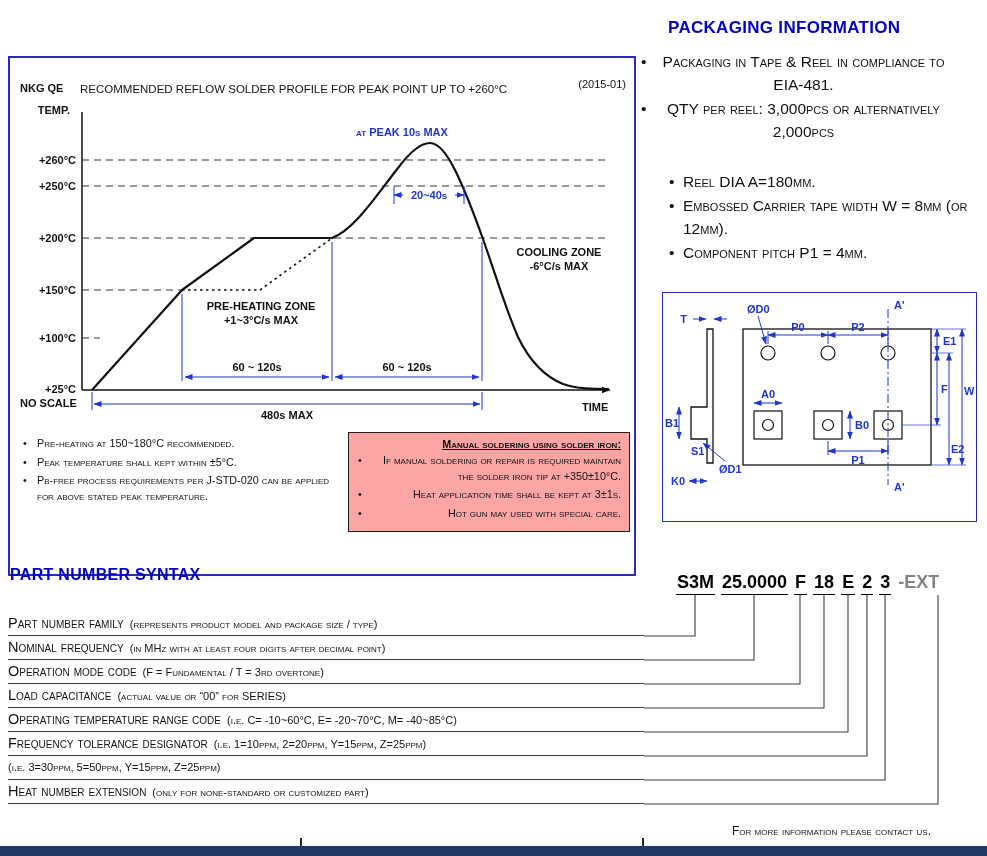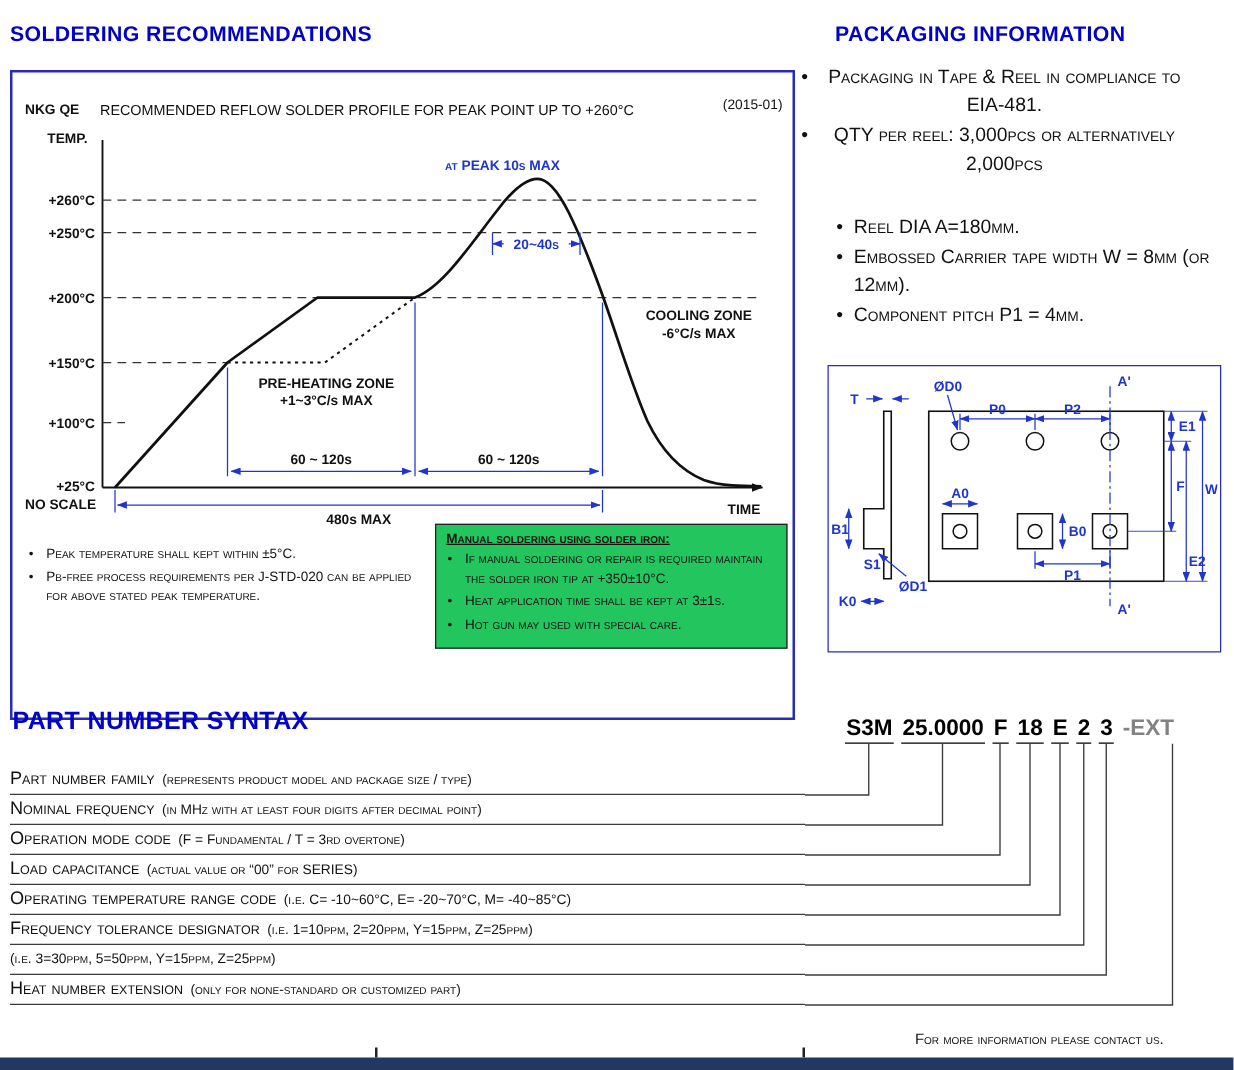--- a/index.html
+++ b/index.html
@@ -5,35 +5,35 @@
   * { box-sizing: border-box; }
   html,body { margin:0; padding:0; background:#fff; }
   .page {
     position:relative; width:987px; height:856px; background:#fff;
     font-family:"Liberation Sans", sans-serif; color:#111; overflow:hidden;
   }
   .sc { font-variant: small-caps; }
   .heading { position:absolute; margin:0; font-weight:bold; color:#0202c4; letter-spacing:.3px; font-size:17px; }
   #h-solder { left:8px; top:18px; }
   #h-pack   { left:668px; top:18px; }
-  #h-pns    { left:10px; top:566px; font-size:20px; }
+  #h-pns    { left:10px; top:566px; font-size:16px; }
 
   
   .chart-box { position:absolute; left:8px; top:56px; width:628px; height:520px; border:2px solid #2a2ab8; background:#fff; }
   .chart-hdr-brand { position:absolute; left:10px; top:24px; font-size:11px; font-weight:bold; }
   .chart-hdr-title { position:absolute; left:70px; right:80px; top:25px; text-align:left; font-size:11.5px; }
   .chart-hdr-date  { position:absolute; right:8px; top:20px; font-size:11px; }
   .chart-svg { position:absolute; left:4px; top:40px; }
 
   ul.blt { list-style:none; margin:0; padding:0; }
   ul.blt li { position:relative; padding-left:15px; }
   ul.blt li::before { content:"•"; position:absolute; left:1px; top:0; }
   ul.small li { font-size:10.8px; line-height:1.45; margin-bottom:3px; font-variant:small-caps; }
   #solder-notes { position:absolute; left:12px; top:378px; width:320px; }
-  .manual-box { position:absolute; left:338px; top:361px; width:282px; border:1.3px solid #222; padding:5px 8px 6px; background:#22c55e; }
+  .manual-box { position:absolute; left:338px; top:374px; width:282px; border:1.3px solid #222; padding:5px 8px 6px; background:#fca5a5;text-align:right; }
   .mb-title { font-size:10.8px; font-weight:bold; text-decoration:underline; margin-bottom:3px; }
 
   
   ul.big { position:absolute; width:312px; }
   ul.big li { font-size:15.5px; line-height:23px; margin-bottom:1px; font-variant:small-caps; }
   #pack-g1 { left:640px; top:50px;text-align:center; }
   #pack-g2 { left:668px; top:170px; }
   .tape-box { position:absolute; left:662px; top:292px; width:315px; height:230px; border:1.6px solid #2a2ab8; background:#fff; }
   .tape-caption { position:absolute; left:0; right:0; bottom:5px; display:flex; gap:28px; padding-left:16px; align-items:baseline; }
   .tape-caption .sec { color:#1f35cc; font-weight:bold; font-size:13px; }
@@ -57,21 +57,20 @@
   .tk { font-size:11px; font-weight:bold; fill:#111; }
   .ann { font-size:11px; font-weight:bold; fill:#111; }
   .annb { font-size:11px; font-weight:bold; fill:#1f35cc; font-variant:small-caps; }
   .dlb { font-size:11px; font-weight:bold; fill:#1f35cc; }
 </style>
 </head>
 <body>
 
 <div class="page">
 
-  <h2 class="heading" id="h-solder">SOLDERING RECOMMENDATIONS</h2>
 
   <div class="chart-box">
     <span class="chart-hdr-brand">NKG QE</span>
     <span class="chart-hdr-title">RECOMMENDED REFLOW SOLDER PROFILE FOR PEAK POINT UP TO +260°C</span>
     <span class="chart-hdr-date">(2015-01)</span>
 
     <svg class="chart-svg" width="616" height="330" viewBox="0 0 616 330">
       <defs>
         <marker id="mb" viewBox="0 0 8 6" markerWidth="8" markerHeight="6" refX="7.5" refY="3" orient="auto-start-reverse" markerUnits="userSpaceOnUse">
           <path d="M0,0L8,3L0,6Z" fill="#1f35cc"></path>
@@ -126,20 +125,21 @@
       <text class="ann" x="545" y="158" text-anchor="middle">COOLING ZONE</text>
       <text class="ann" x="545" y="172" text-anchor="middle">-6°C/s MAX</text>
       <text class="ann" x="247" y="212" text-anchor="middle">PRE-HEATING ZONE</text>
       <text class="ann" x="247" y="226" text-anchor="middle">+1~3°C/s MAX</text>
       <text class="ann" x="243" y="273" text-anchor="middle">60 ~ 120s</text>
       <text class="ann" x="393" y="273" text-anchor="middle">60 ~ 120s</text>
       <text class="ann" x="273" y="321" text-anchor="middle">480s MAX</text>
     </svg>
 
     <ul class="blt small" id="solder-notes">
+      <li><span>Pre-heating at 150~180°C recommended.</span></li>
       <li><span>Peak temperature shall kept within ±5°C.</span></li>
       <li><span>Pb-free process requirements per J-STD-020 can be applied for above stated peak temperature.</span></li>
     </ul>
 
     <div class="manual-box">
       <div class="mb-title sc">Manual soldering using solder iron:</div>
       <ul class="blt small">
         <li><span>If manual soldering or repair is required maintain the solder iron tip at +350±10°C.</span></li>
         <li><span>Heat application time shall be kept at 3±1s.</span></li>
         <li><span>Hot gun may used with special care.</span></li>

